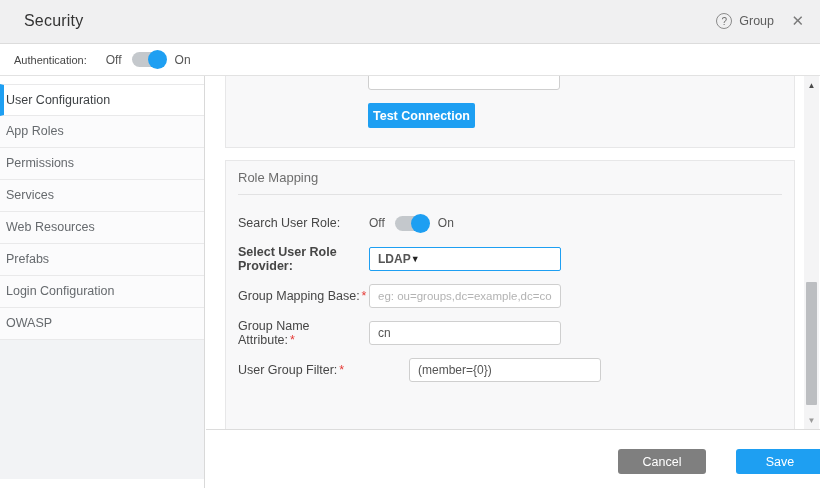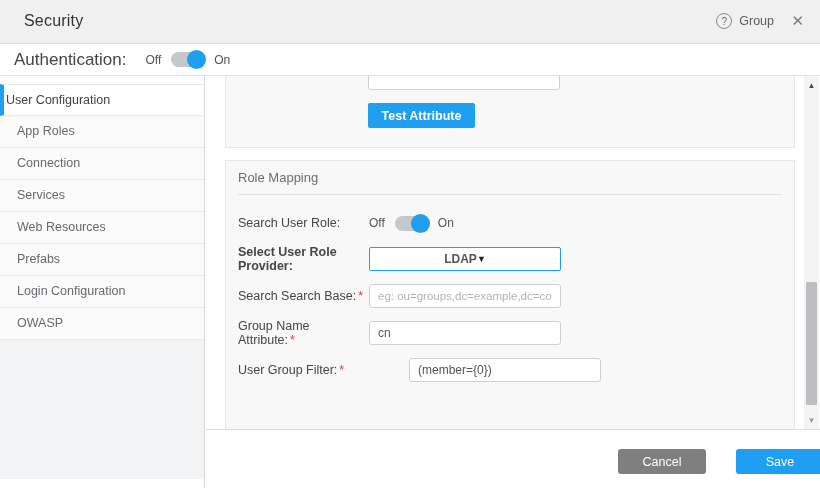--- a/index.html
+++ b/index.html
@@ -31,42 +31,42 @@
   .close-x {
     position:absolute; right:16px; top:12px; font-size:15px; color:#7a7a7a; cursor:pointer;
   }
 
   
   .auth-bar {
     position:absolute; left:0; top:44px; width:820px; height:32px;
     background:#fff; border-bottom:1px solid #e2e2e2;
     display:flex; align-items:center;
   }
-  .auth-label { margin-left:14px; font-size:17px; color:#454545; }
+  .auth-label { margin-left:14px; font-size:11px; color:#454545; }
 
   
   .toggle-wrap { display:flex; align-items:center; }
   .toggle-off, .toggle-on { font-size:12px; color:#555; }
   .toggle {
     position:relative; width:33px; height:15px; border-radius:8px;
     background:#c4c8cc; margin:0 10px; cursor:pointer;
   }
   .toggle .knob {
     position:absolute; right:-2px; top:-2px; width:19px; height:19px;
     border-radius:50%; background:#1e9ff2;
   }
 
   
   .sidebar {
     position:absolute; left:0; top:76px; width:205px; height:412px;
     background:#fff; border-right:1px solid #d9d9d9;
   }
   .nav { margin-top:8px; }
   .nav-item {
-    height:32px; line-height:31px; padding-left:17px;
+    height:32px; line-height:31px; padding-left:6px;
     font-size:12.5px; color:#666a6e; background:#fbfbfc;
     border-bottom:1px solid #e9e9ea; cursor:pointer;
   }
   .nav-item:first-child { border-top:1px solid #e9e9ea; }
   .nav-item.active {
     background:#fff; color:#3f4346;
     border-left:4px solid #1e9ff2; padding-left:2px;
   }
   .sidebar-fill { height:139px; background:#f2f3f5; }
 
@@ -110,21 +110,21 @@
   .req { color:#e53935; margin-left:2px; }
   .rm-input {
     width:192px; height:24px; border:1px solid #cfcfcf; border-radius:3px;
     background:#fff; padding:0 8px; font-size:12px; color:#555;
     font-family:"Liberation Sans", sans-serif;
   }
   .rm-input::placeholder { color:#b3b3b3; font-size:11.5px; }
   .rm-select {
     width:192px; height:24px; border:1px solid #1e9ff2; border-radius:2px;
     background:#fff; padding:8px 8px; font-size:12px; color:#555;
-    display:flex; align-items:center; justify-content:center; cursor:pointer;
+    display:flex; align-items:center; justify-content:flex-start; cursor:pointer;
   }
   .chev { font-size:9px; color:#222; }
 
   
   .scrollbar {
     position:absolute; left:804px; top:76px; width:15px; height:353px;
     background:#f4f4f5;
   }
   .sb-arrow { position:absolute; left:0; width:15px; height:14px;
     display:flex; align-items:center; justify-content:center; cursor:pointer; }
@@ -170,35 +170,35 @@
         <span class="knob"></span>
       </span>
       <span class="toggle-on">On</span>
     </div>
   </div>
 
   <div class="sidebar">
     <div class="nav">
       <div class="nav-item active">User Configuration</div>
       <div class="nav-item">App Roles</div>
-      <div class="nav-item">Connection</div>
+      <div class="nav-item">Permissions</div>
       <div class="nav-item">Services</div>
       <div class="nav-item">Web Resources</div>
       <div class="nav-item">Prefabs</div>
       <div class="nav-item">Login Configuration</div>
       <div class="nav-item">OWASP</div>
     </div>
     <div class="sidebar-fill"></div>
   </div>
 
   <div class="viewport">
 
     <div class="panel panel-conn"></div>
     <input class="partial-input" type="text" style="">
-    <button class="btn-test">Test Attribute</button>
+    <button class="btn-test">Test Connection</button>
 
     <div class="panel panel-role">
       <div class="rm-title">Role Mapping</div>
       <div class="rm-sep"></div>
 
       <div class="rm-row" style="top:50px;">
         <span class="rm-label">Search User Role:</span>
         <div class="toggle-wrap">
           <span class="toggle-off">Off</span>
           <span class="toggle">
@@ -210,21 +210,21 @@
 
       <div class="rm-row" style="top:86px;font-weight:bold;">
         <span class="rm-label">Select User Role Provider:</span>
         <div class="rm-select">
           <span>LDAP</span>
           <span class="chev">▼</span>
         </div>
       </div>
 
       <div class="rm-row" style="top:123px;">
-        <span class="rm-label"><span>Search Search Base:</span><span class="req">*</span></span>
+        <span class="rm-label"><span>Group Mapping Base:</span><span class="req">*</span></span>
         <input class="rm-input" type="text" placeholder="eg: ou=groups,dc=example,dc=com" style="">
       </div>
 
       <div class="rm-row" style="top:160px;">
         <span class="rm-label"><span>Group Name Attribute:</span><span class="req">*</span></span>
         <input class="rm-input" type="text" value="cn" style="">
       </div>
 
       <div class="rm-row" style="top:197px;gap:40px;">
         <span class="rm-label"><span>User Group Filter:</span><span class="req">*</span></span>

